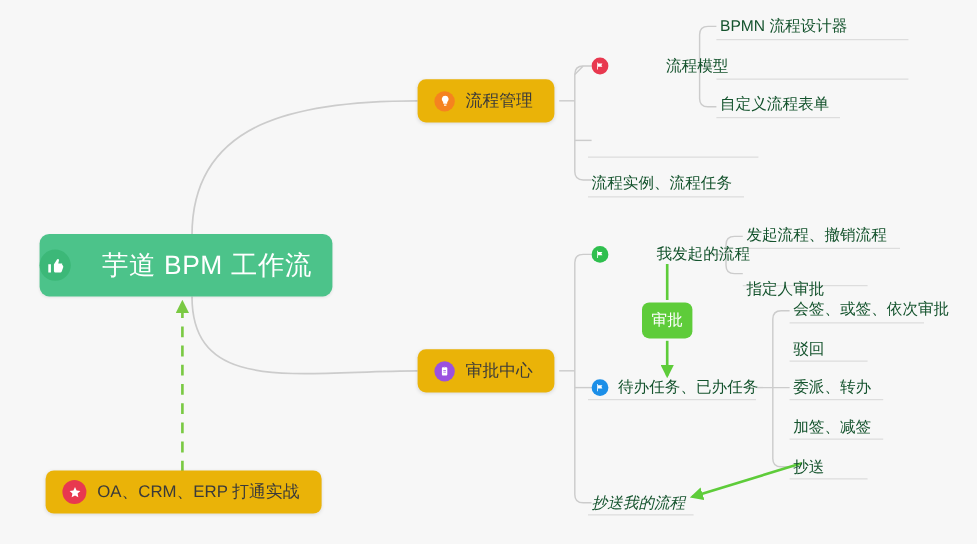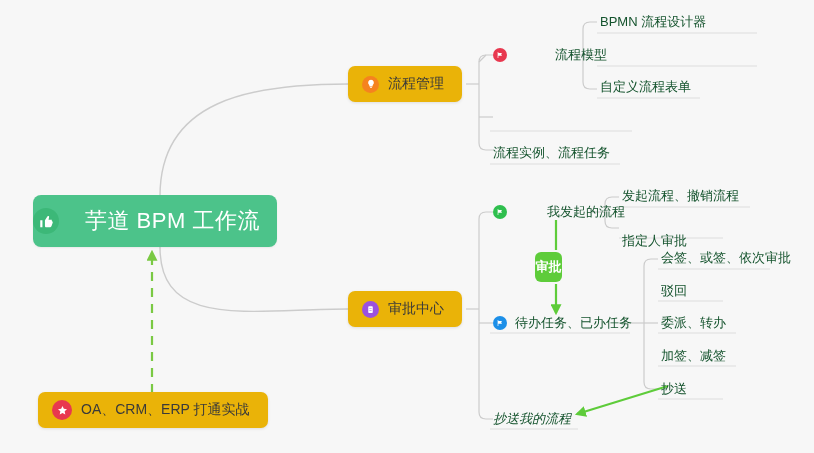--- a/index.html
+++ b/index.html
@@ -82,28 +82,27 @@
     line-height: 20px;
   }
   .leaf .leaf-text { display: inline-block; }
   .leaf.with-icon .leaf-text { margin-left: 8px; }
 
   
   .callout-box {
     position: absolute;
     left: 535px;
     top: 252px;
-    width: 27px;
+    width: 42px;
     height: 30px;
     background: #5ECC3A;
     border-radius: 6px;
     display: flex;
     align-items: center;
     justify-content: center;
-    font-weight: bold;
   }
   .callout-box .callout-text {
     color: #ffffff;
     font-size: 13px;
     white-space: nowrap;
   }
 
   
   .icon {
     display: inline-block;

